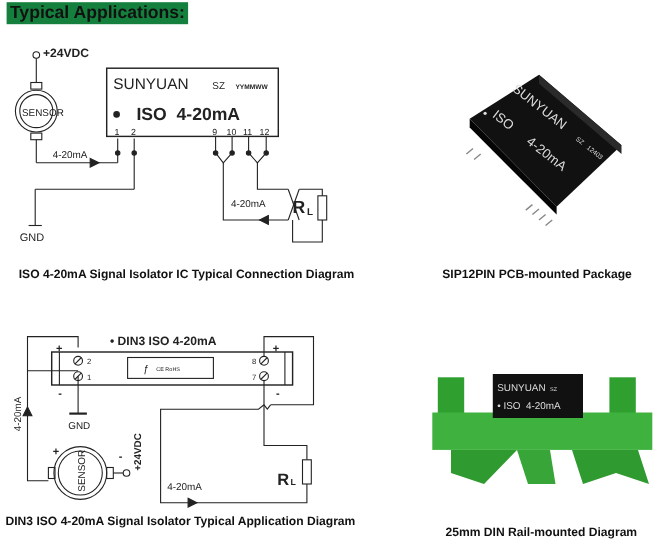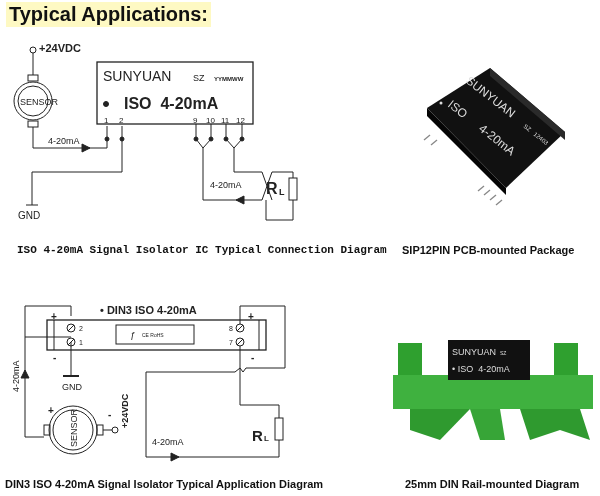--- a/index.html
+++ b/index.html
@@ -1,17 +1,17 @@
 <!DOCTYPE html>
 <html><head>
 <meta charset="utf-8">
 <style>
   html,body{margin:0;padding:0;background:#fff;}
   body{width:600px;height:496px;position:relative;overflow:hidden;font-family:"Liberation Sans",sans-serif;color:#111;}
-  .title{position:absolute;left:6px;top:2px;font-size:20px;font-weight:bold;background:#fef9c3;padding:1px 3px;}
+  .title{position:absolute;left:6px;top:2px;font-size:16px;font-weight:bold;background:#15803d;padding:1px 3px;}
   .cap{position:absolute;font-size:11px;font-weight:bold;white-space:nowrap;}
   svg{position:absolute;left:0;top:0;}
   .lbl{font-family:"Liberation Sans",sans-serif;fill:#222;}
 </style>
 </head>
 <body>
 
 <div class="title">Typical Applications:</div>
 
 <svg width="600" height="496">
@@ -165,16 +165,16 @@
     <polygon points="520,409 580,409 590,440 560,430 530,440" fill="#2f9a2f"></polygon>
     <rect x="448" y="340" width="82" height="40" fill="#111"></rect>
     <g fill="#ddd" font-family="Liberation Sans, sans-serif">
       <text x="452" y="355" font-size="9">SUNYUAN</text>
       <text x="500" y="355" font-size="5">SZ</text>
       <text x="452" y="372" font-size="9" xml:space="preserve">• ISO  4-20mA</text>
     </g>
   </g>
 </svg>
 
-<div class="cap" style="left:17px;top:244px;font-family:Liberation Mono, monospace;">ISO 4-20mA Signal Isolator IC Typical Connection Diagram</div>
+<div class="cap" style="left:17px;top:244px;">ISO 4-20mA Signal Isolator IC Typical Connection Diagram</div>
 <div class="cap" style="left:402px;top:244px;text-align:center;">SIP12PIN PCB-mounted Package</div>
-<div class="cap" style="left:5px;top:478px;">DIN3 ISO 4-20mA Signal Isolator Typical Application Diagram</div>
+<div class="cap" style="left:5px;top:468px;">DIN3 ISO 4-20mA Signal Isolator Typical Application Diagram</div>
 <div class="cap" style="left:405px;top:478px;">25mm DIN Rail-mounted Diagram</div>
 
 </body></html>

